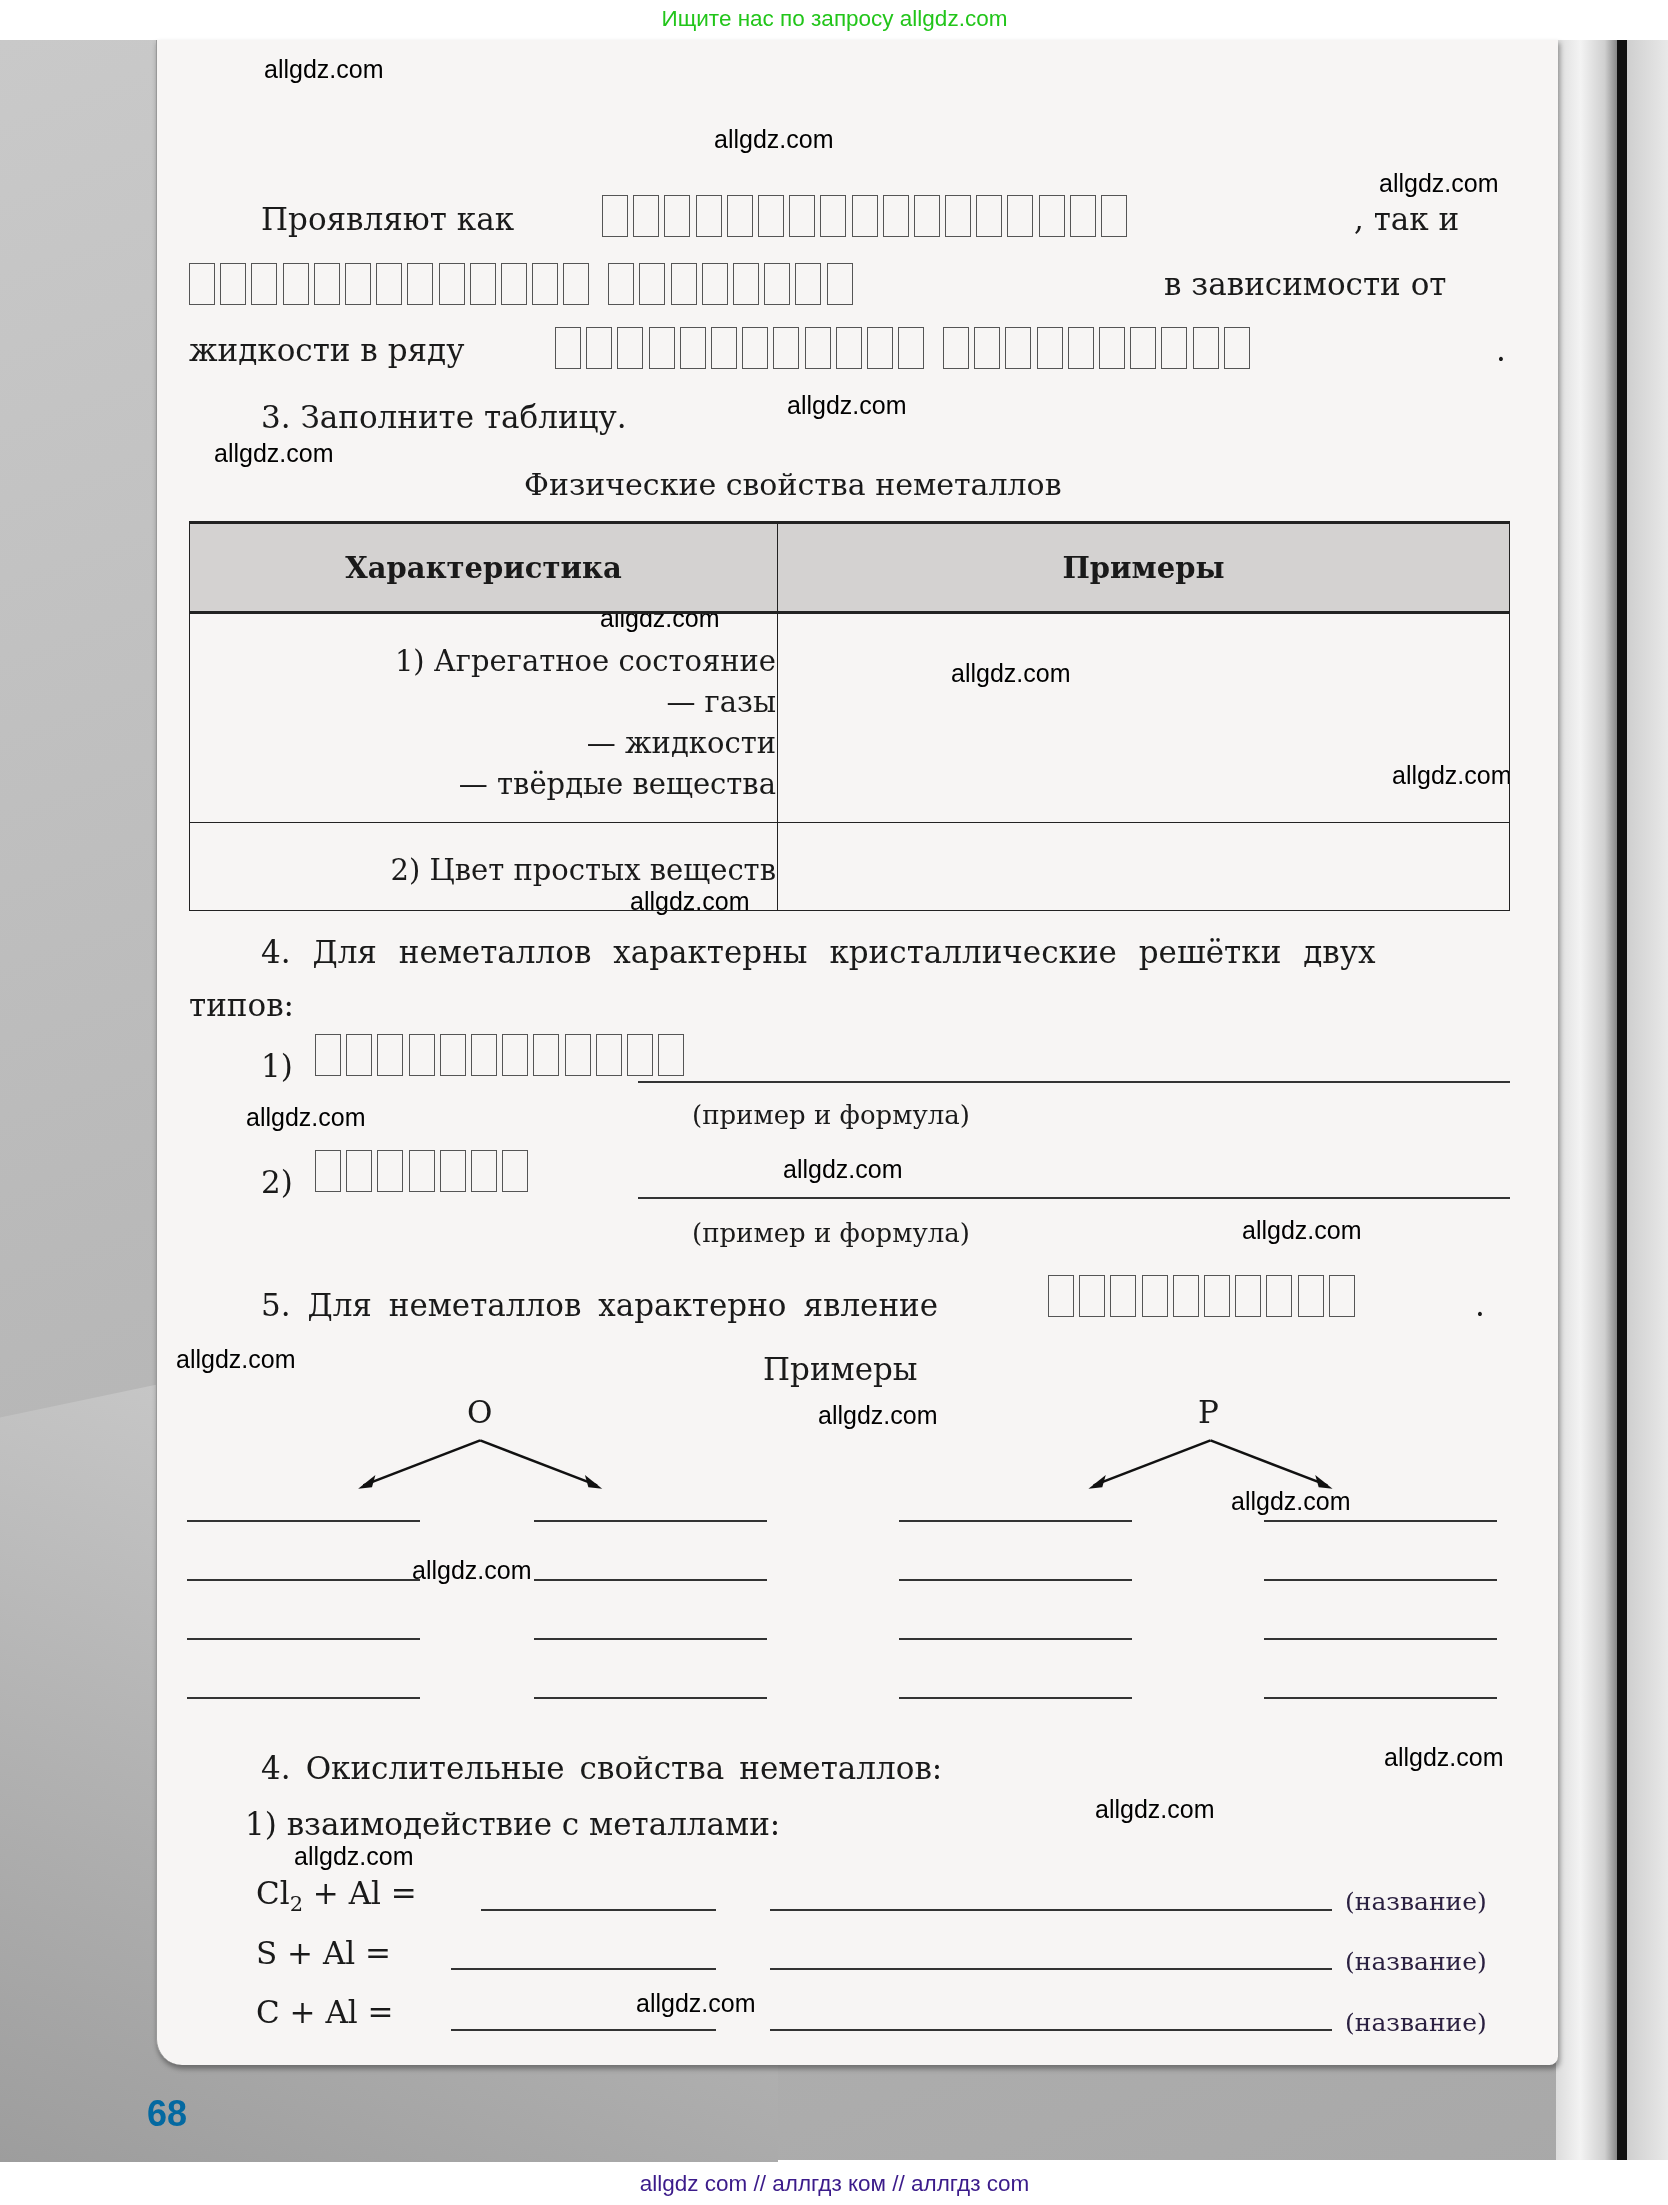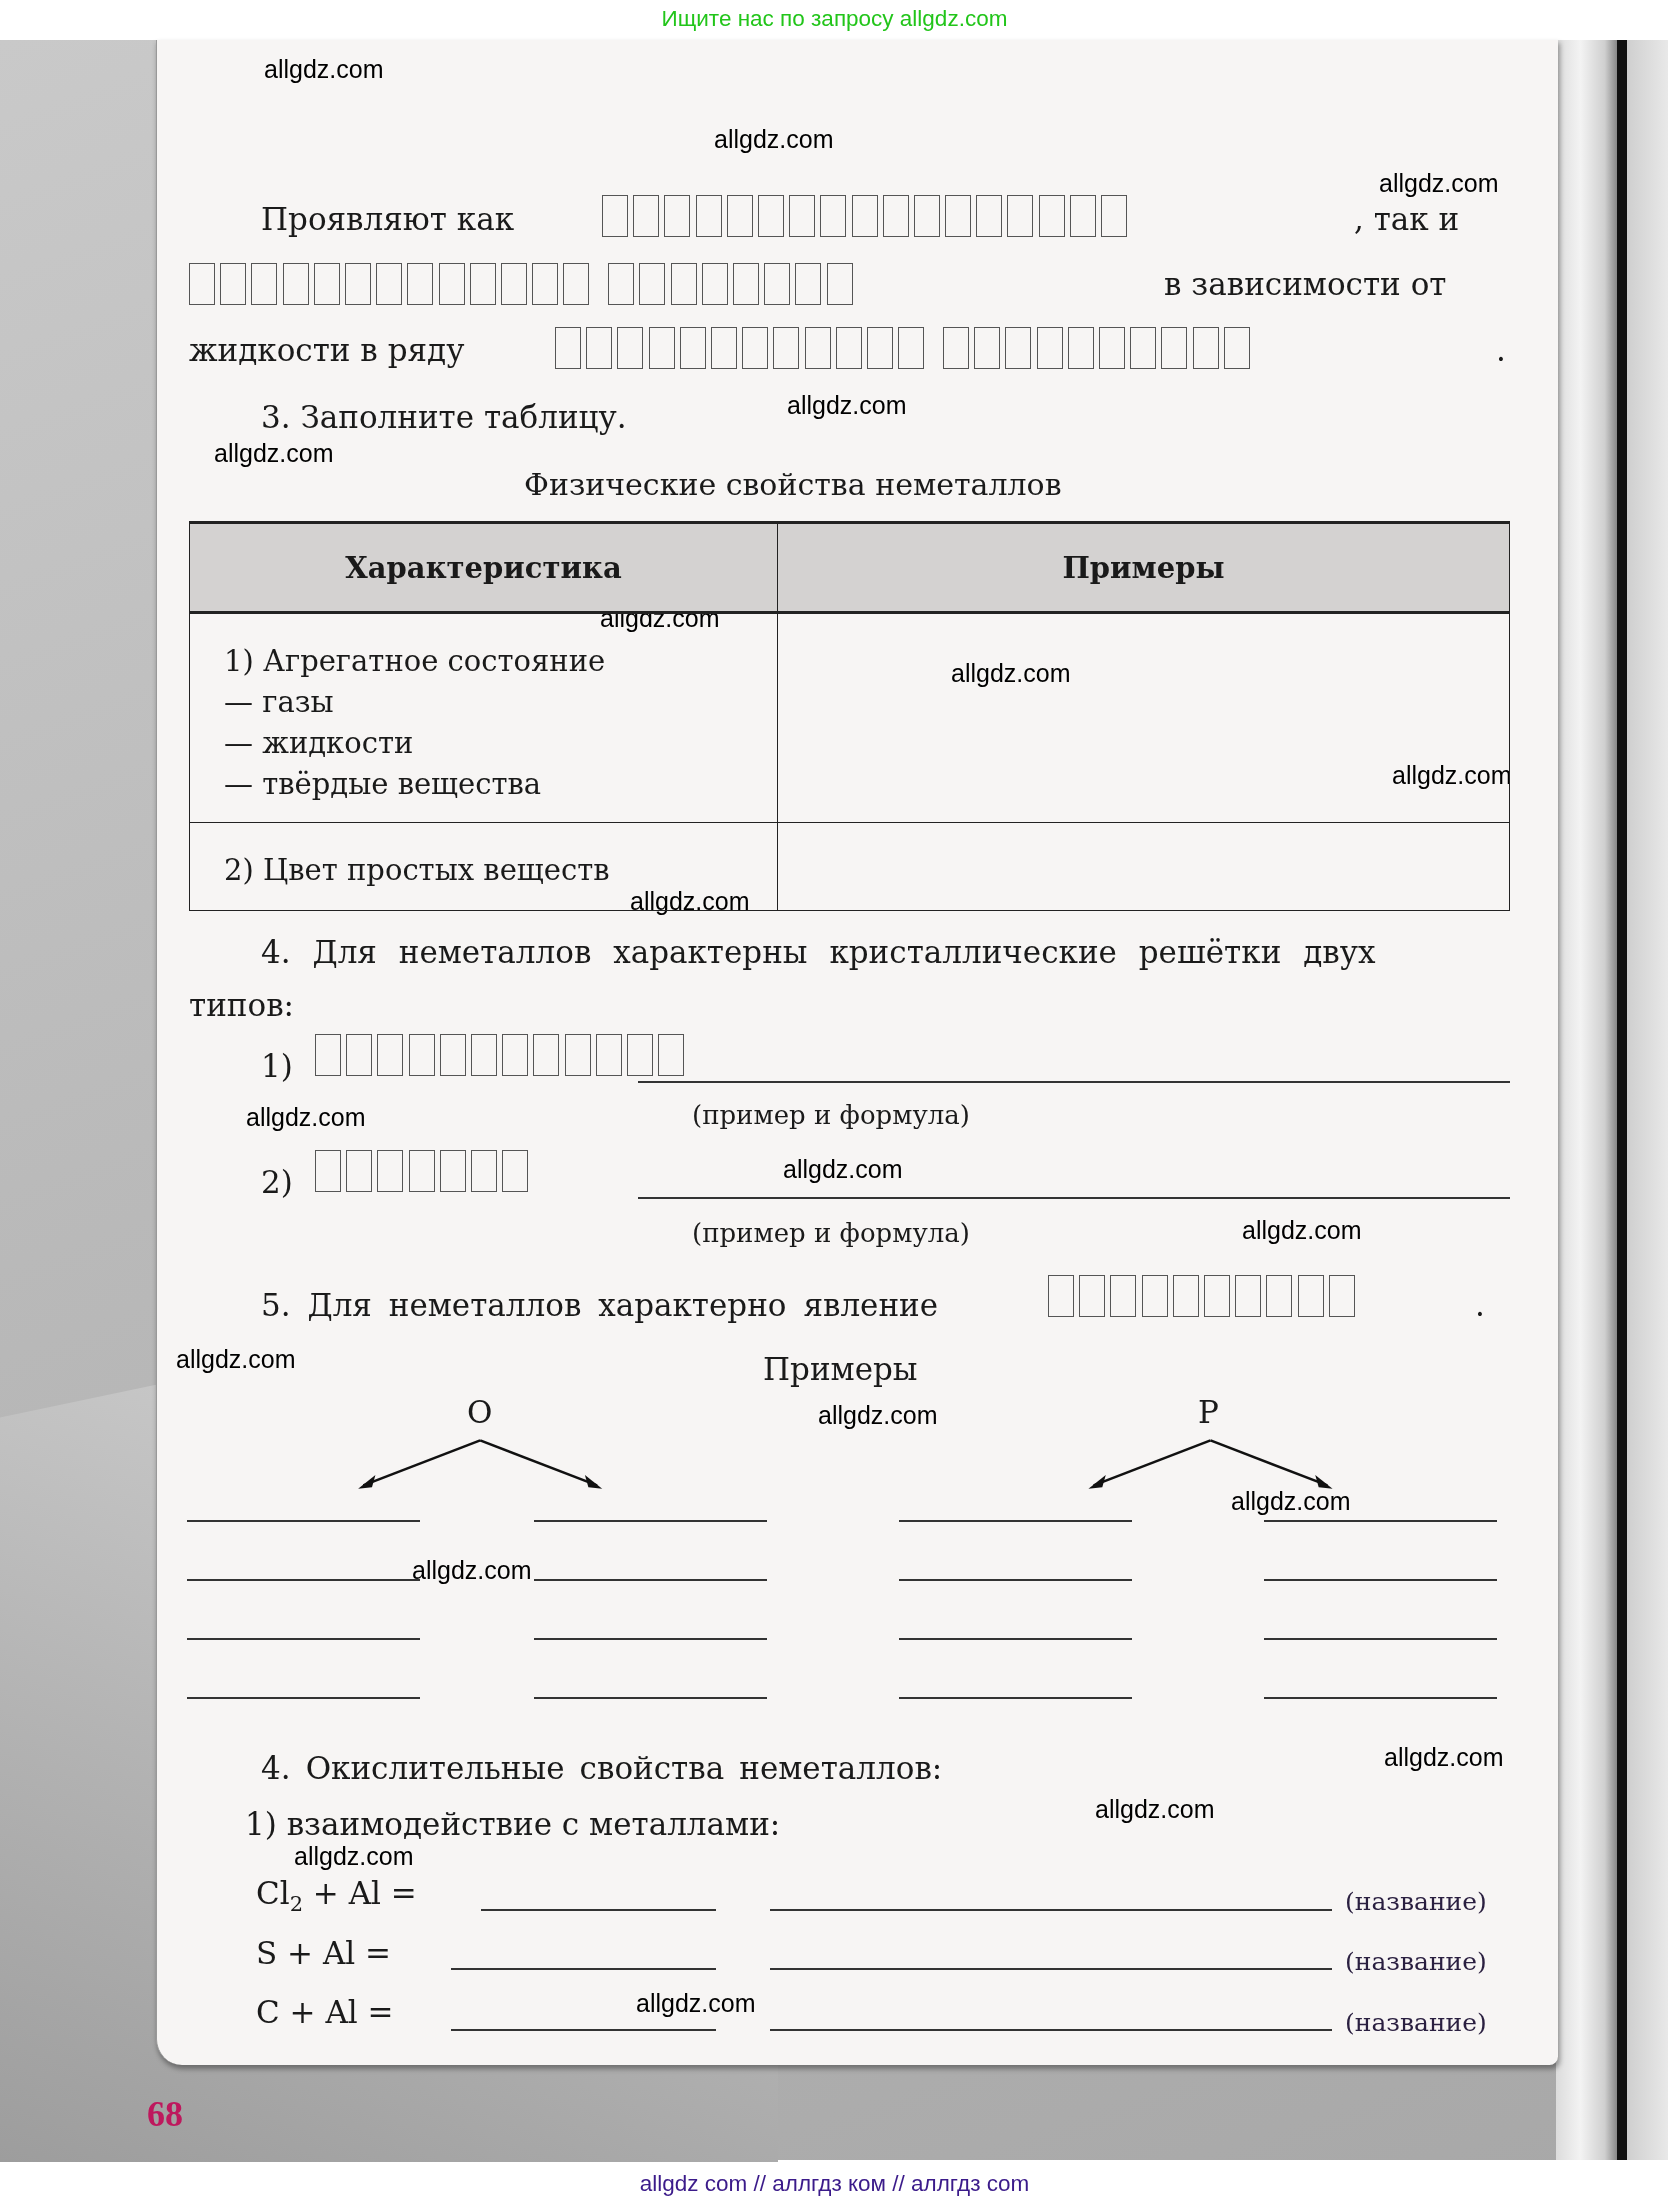--- a/index.html
+++ b/index.html
@@ -41,22 +41,22 @@
   }
   .page {
     position: absolute; left: 156px; top: 40px; width: 1401px; height: 2025px;
     background: #f7f5f4;
     border-left: 1.7px solid #999;
     border-radius: 0 0 8.6px 26px;
     box-shadow: 1.7px 3.5px 5.2px rgba(0,0,0,0.35);
   }
   .page-number {
     position: absolute; left: 147px; top: 2093px;
-    font-family: Liberation Serif, serif; font-weight: bold;
-    font-size: 36px; color: #be185d;
+    font-family: Liberation Sans, sans-serif; font-weight: bold;
+    font-size: 36px; color: #0369a1;
   }
   .wm {
     position: absolute; font-family: "Liberation Sans", sans-serif;
     font-size: 25px; color: #000; white-space: nowrap;
   }
   .abs { position: absolute; white-space: nowrap; }
   .txt { font-size: 31px; }
   .bold { font-weight: normal; }
   .boxes { display: inline-flex; gap: 5.2px; vertical-align: middle; }
   .cell { width: 26px; height: 42px; border: 1.7px solid #555; box-sizing: border-box; background: transparent; }
@@ -66,21 +66,21 @@
     position: absolute; left: 189px; top: 521px; width: 1321px;
     border-collapse: collapse;
   }
   table.props th, table.props td {
     border: 1.7px solid #222; vertical-align: top;
   }
   table.props th {
     background: #d4d2d1; height: 85px; font-size: 29px; font-weight: bold; vertical-align: middle;
     border-top: 3.5px solid #222; border-bottom: 3.5px solid #222;
   }
-  table.props td { font-size: 29px; }
+  table.props td { font-size: 29px; text-align: right; }
   .col1 { width: 585px; margin-left: 37px; }
   .cell-text { padding: 26px 0 0 33px; line-height: 41px; }
   .row1 td { height: 206px; }
   .row2 td { height: 85px; border-bottom: 3.5px solid #222; }
   .row2 .cell-text { padding-top: 26px; }
   .arrow-svg { position: absolute; }
 </style>
 </head>
 <body>
 

